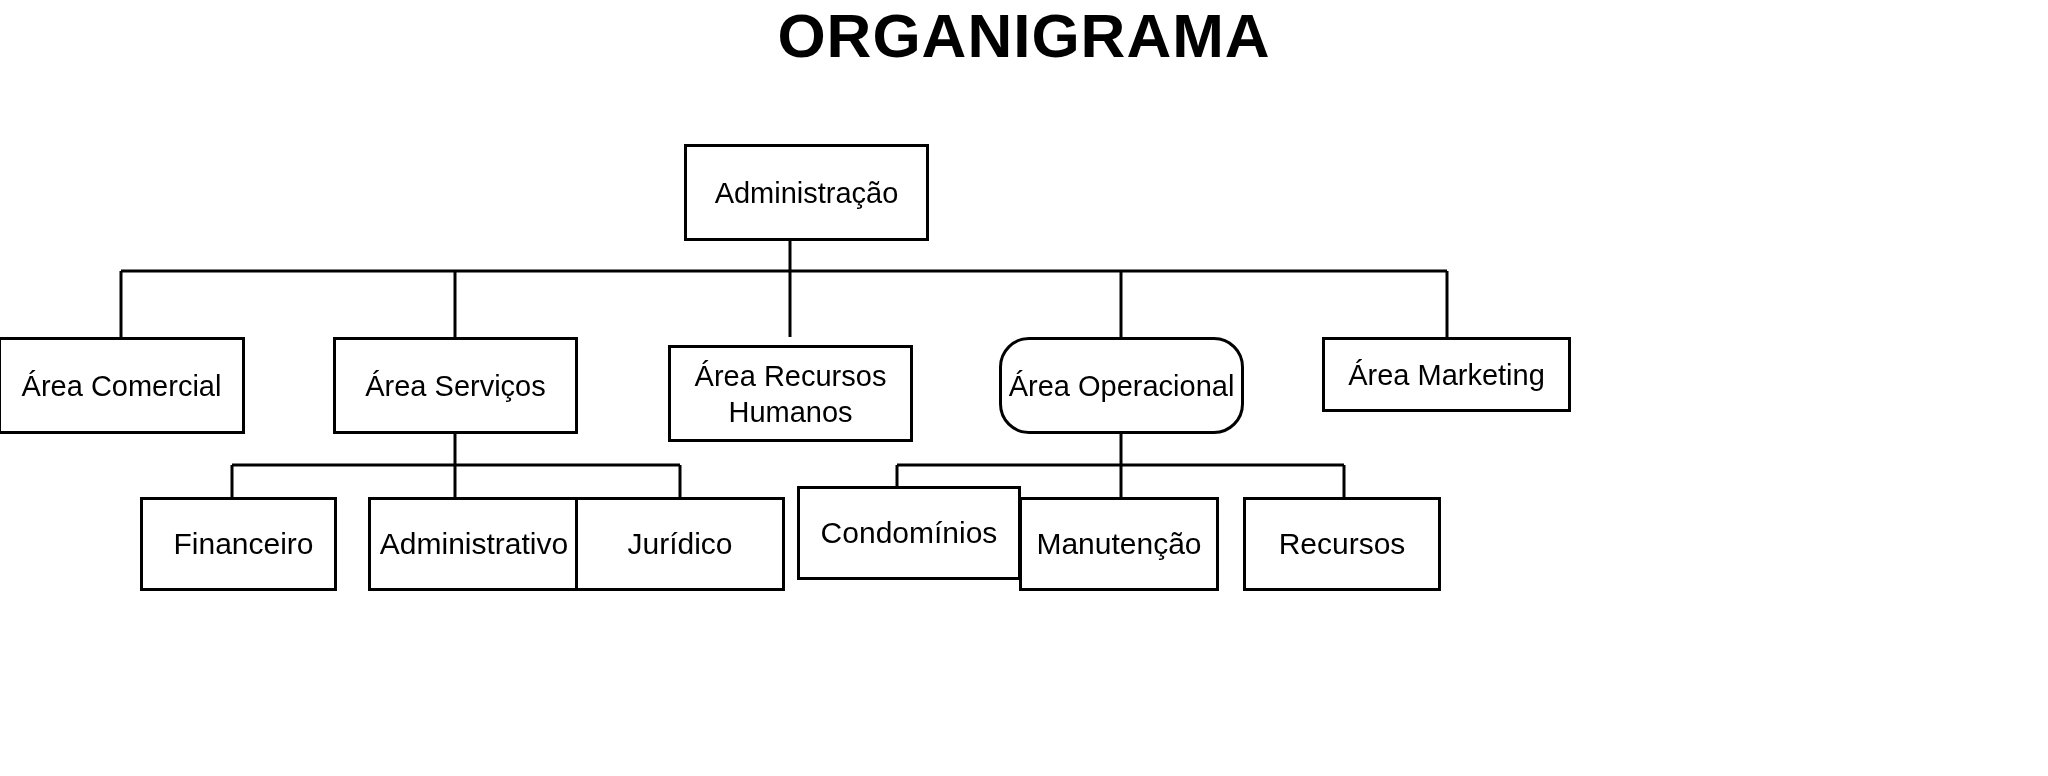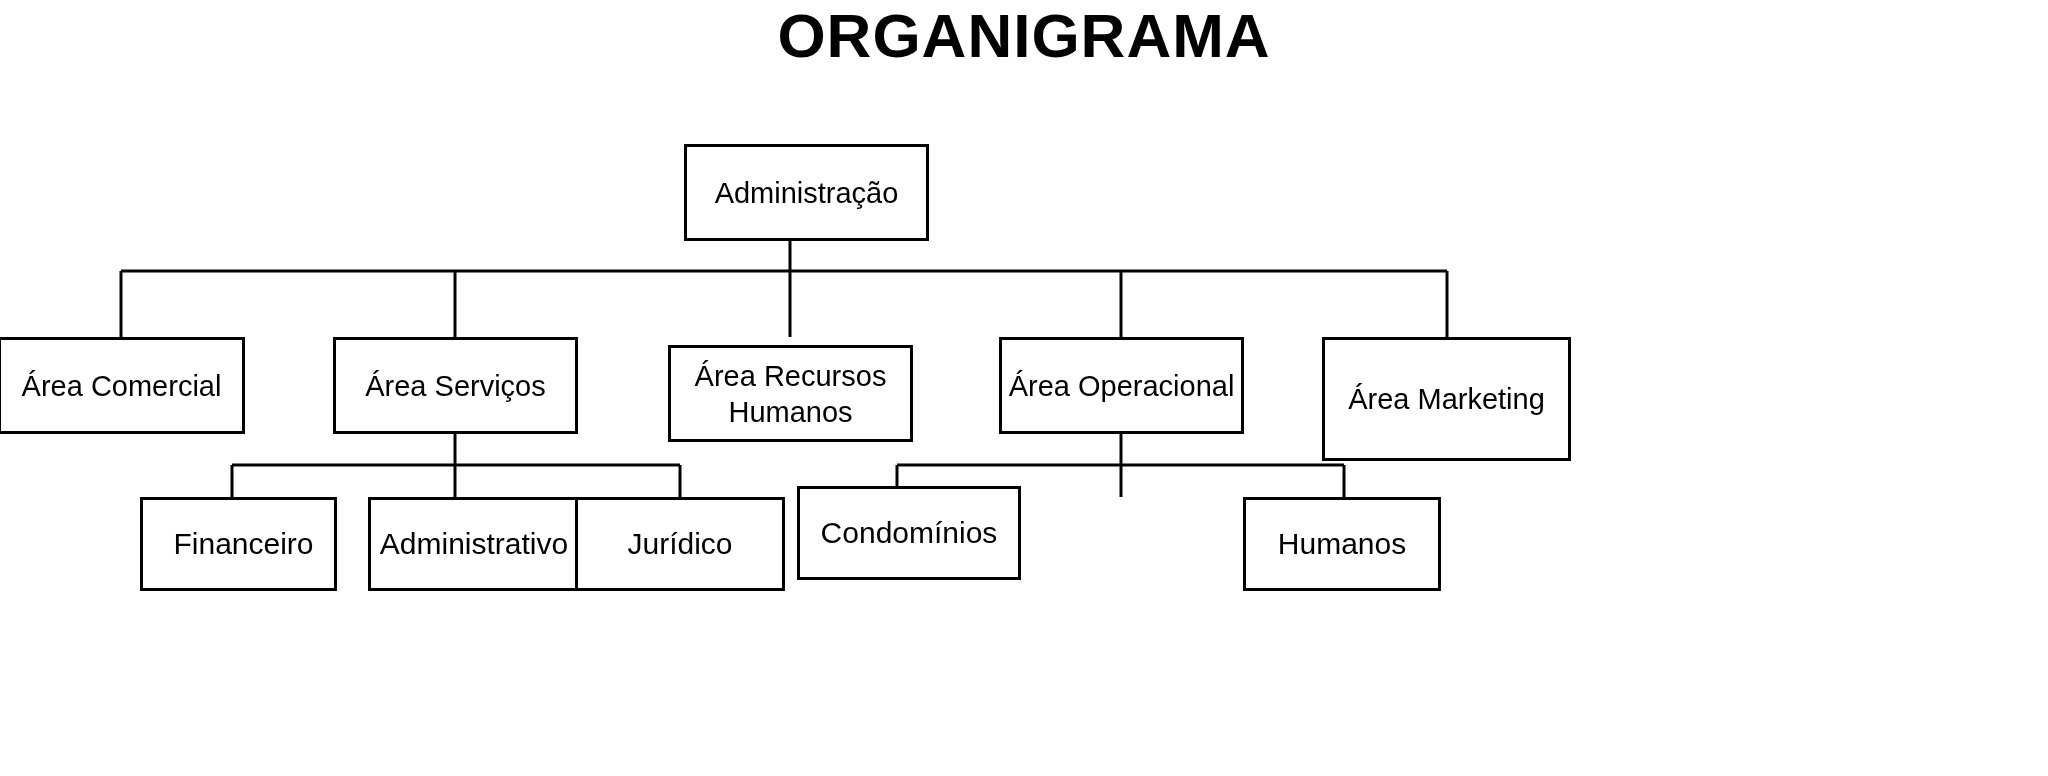--- a/index.html
+++ b/index.html
@@ -89,22 +89,23 @@
       <line x1="897" y1="465" x2="897" y2="497"></line>
       <line x1="1121" y1="465" x2="1121" y2="497"></line>
       <line x1="1344" y1="465" x2="1344" y2="497"></line>
     </svg>
 
   <div class="node level-1" style="left: 684px; top: 144px; width: 245px; height: 97px;">Administração</div>
 
   <div class="node level-2" style="left: -2px; top: 337px; width: 247px; height: 97px;">Área Comercial</div>
   <div class="node level-2" style="left: 333px; top: 337px; width: 245px; height: 97px;">Área Serviços</div>
   <div class="node level-2" style="left: 668px; top: 337px; width: 245px; height: 97px; margin-top: 8px;">Área Recursos Humanos</div>
-  <div class="node level-2" style="left: 999px; top: 337px; width: 245px; height: 97px;">Área Operacional</div>
-  <div class="node level-2" style="left: 1322px; top: 337px; width: 249px; height: 124px;">Área Marketing</div>
+  <div class="node level-2" style="left: 999px; top: 337px; width: 245px; height: 97px; border-radius: 30px;">Área Operacional</div>
+  <div class="node level-2" style="left: 1322px; top: 337px; width: 249px; height: 75px;">Área Marketing</div>
 
   <div class="node level-3" style="left: 140px; top: 497px; width: 197px; height: 94px; padding-left: 16px;">Financeiro</div>
   <div class="node level-3" style="left: 350px; top: 497px; width: 212px; height: 94px; margin-left: 18px;">Administrativo</div>
   <div class="node level-3" style="left: 575px; top: 497px; width: 210px; height: 94px;">Jurídico</div>
   <div class="node level-3" style="left: 797px; top: 486px; width: 224px; height: 94px;">Condomínios</div>
-  <div class="node level-3" style="left: 1243px; top: 497px; width: 198px; height: 94px;">Humanos</div>
+  <div class="node level-3" style="left: 1019px; top: 497px; width: 200px; height: 94px;">Manutenção</div>
+  <div class="node level-3" style="left: 1243px; top: 497px; width: 198px; height: 94px;">Recursos</div>
 
 </div>
 
 </body></html>

